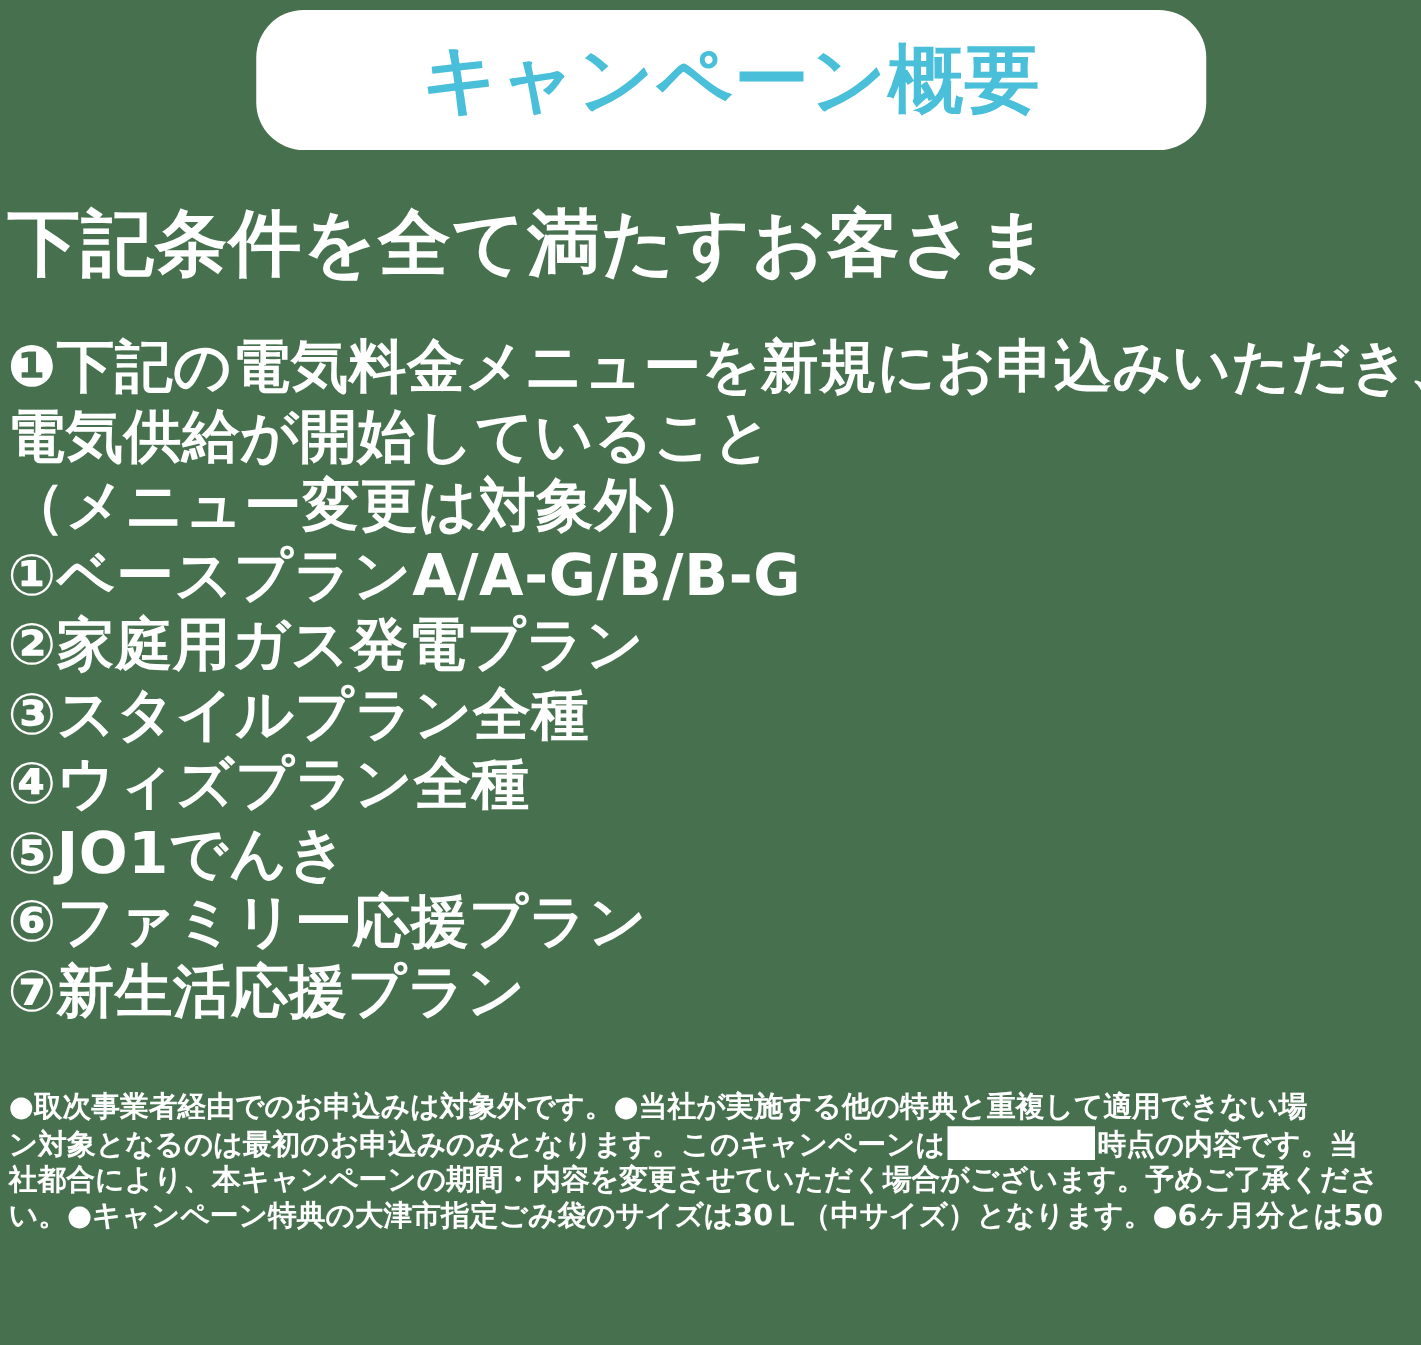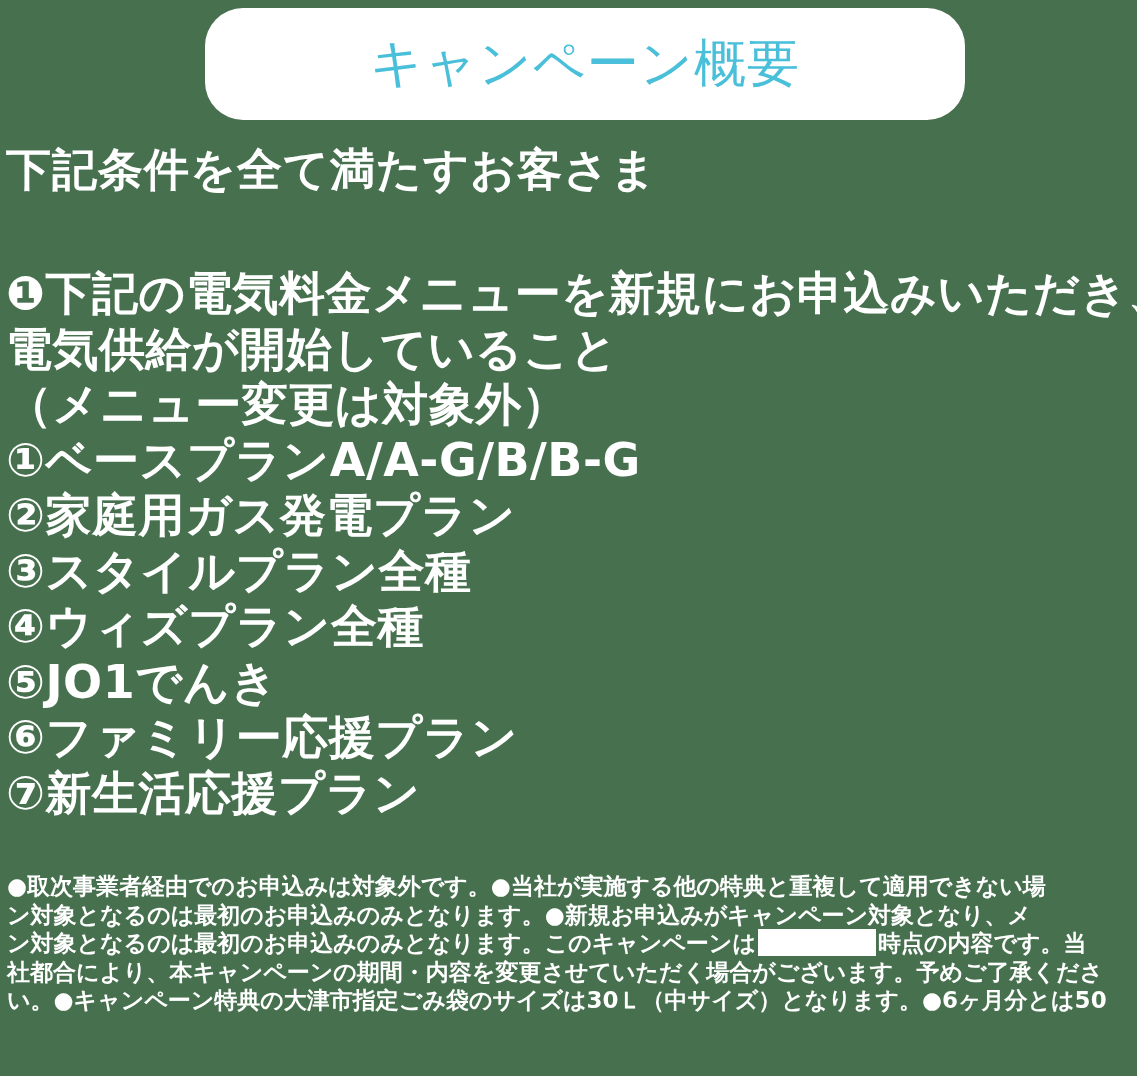--- a/index.html
+++ b/index.html
@@ -23,30 +23,30 @@
     width: 760px;
     height: 112px;
     background: #ffffff;
     border-radius: 38px;
     display: flex;
     align-items: center;
     justify-content: center;
   }
   .title-text {
     color: #49BFD9;
-    font-size: 52px;
-    font-weight: 400;
+    font-size: 60px;
+    font-weight: 700;
     letter-spacing: 1px;
     white-space: nowrap;
   }
   .heading {
     position: absolute;
     left: 6px;
-    top: 140px;
-    font-size: 45px;
+    top: 156px;
+    font-size: 58px;
     letter-spacing: 1px;
     white-space: nowrap;
   }
   .main-block {
     position: absolute;
     left: 6px;
     top: 266px;
     font-size: 46px;
     line-height: 55.5px;
     letter-spacing: 0.5px;
@@ -92,17 +92,16 @@
   <div>②家庭用ガス発電プラン</div>
   <div>③スタイルプラン全種</div>
   <div>④ウィズプラン全種</div>
   <div>⑤JO1でんき</div>
   <div>⑥ファミリー応援プラン</div>
   <div>⑦新生活応援プラン</div>
 </div>
 
 <div class="fineprint">
   <div>●取次事業者経由でのお申込みは対象外です。●当社が実施する他の特典と重複して適用できない場</div>
-  <div>ン対象となるのは最初のお申込みのみとなります。●新規お申込みがキャンペーン対象となり、メ</div>
   <div><span>ン対象となるのは最初のお申込みのみとなります。このキャンペーンは</span><span class="redact-box"></span><span>時点の内容です。当</span></div>
   <div>社都合により、本キャンペーンの期間・内容を変更させていただく場合がございます。予めご了承くださ</div>
   <div>い。●キャンペーン特典の大津市指定ごみ袋のサイズは30Ｌ（中サイズ）となります。●6ヶ月分とは50</div>
 </div>
 
 </body></html>

